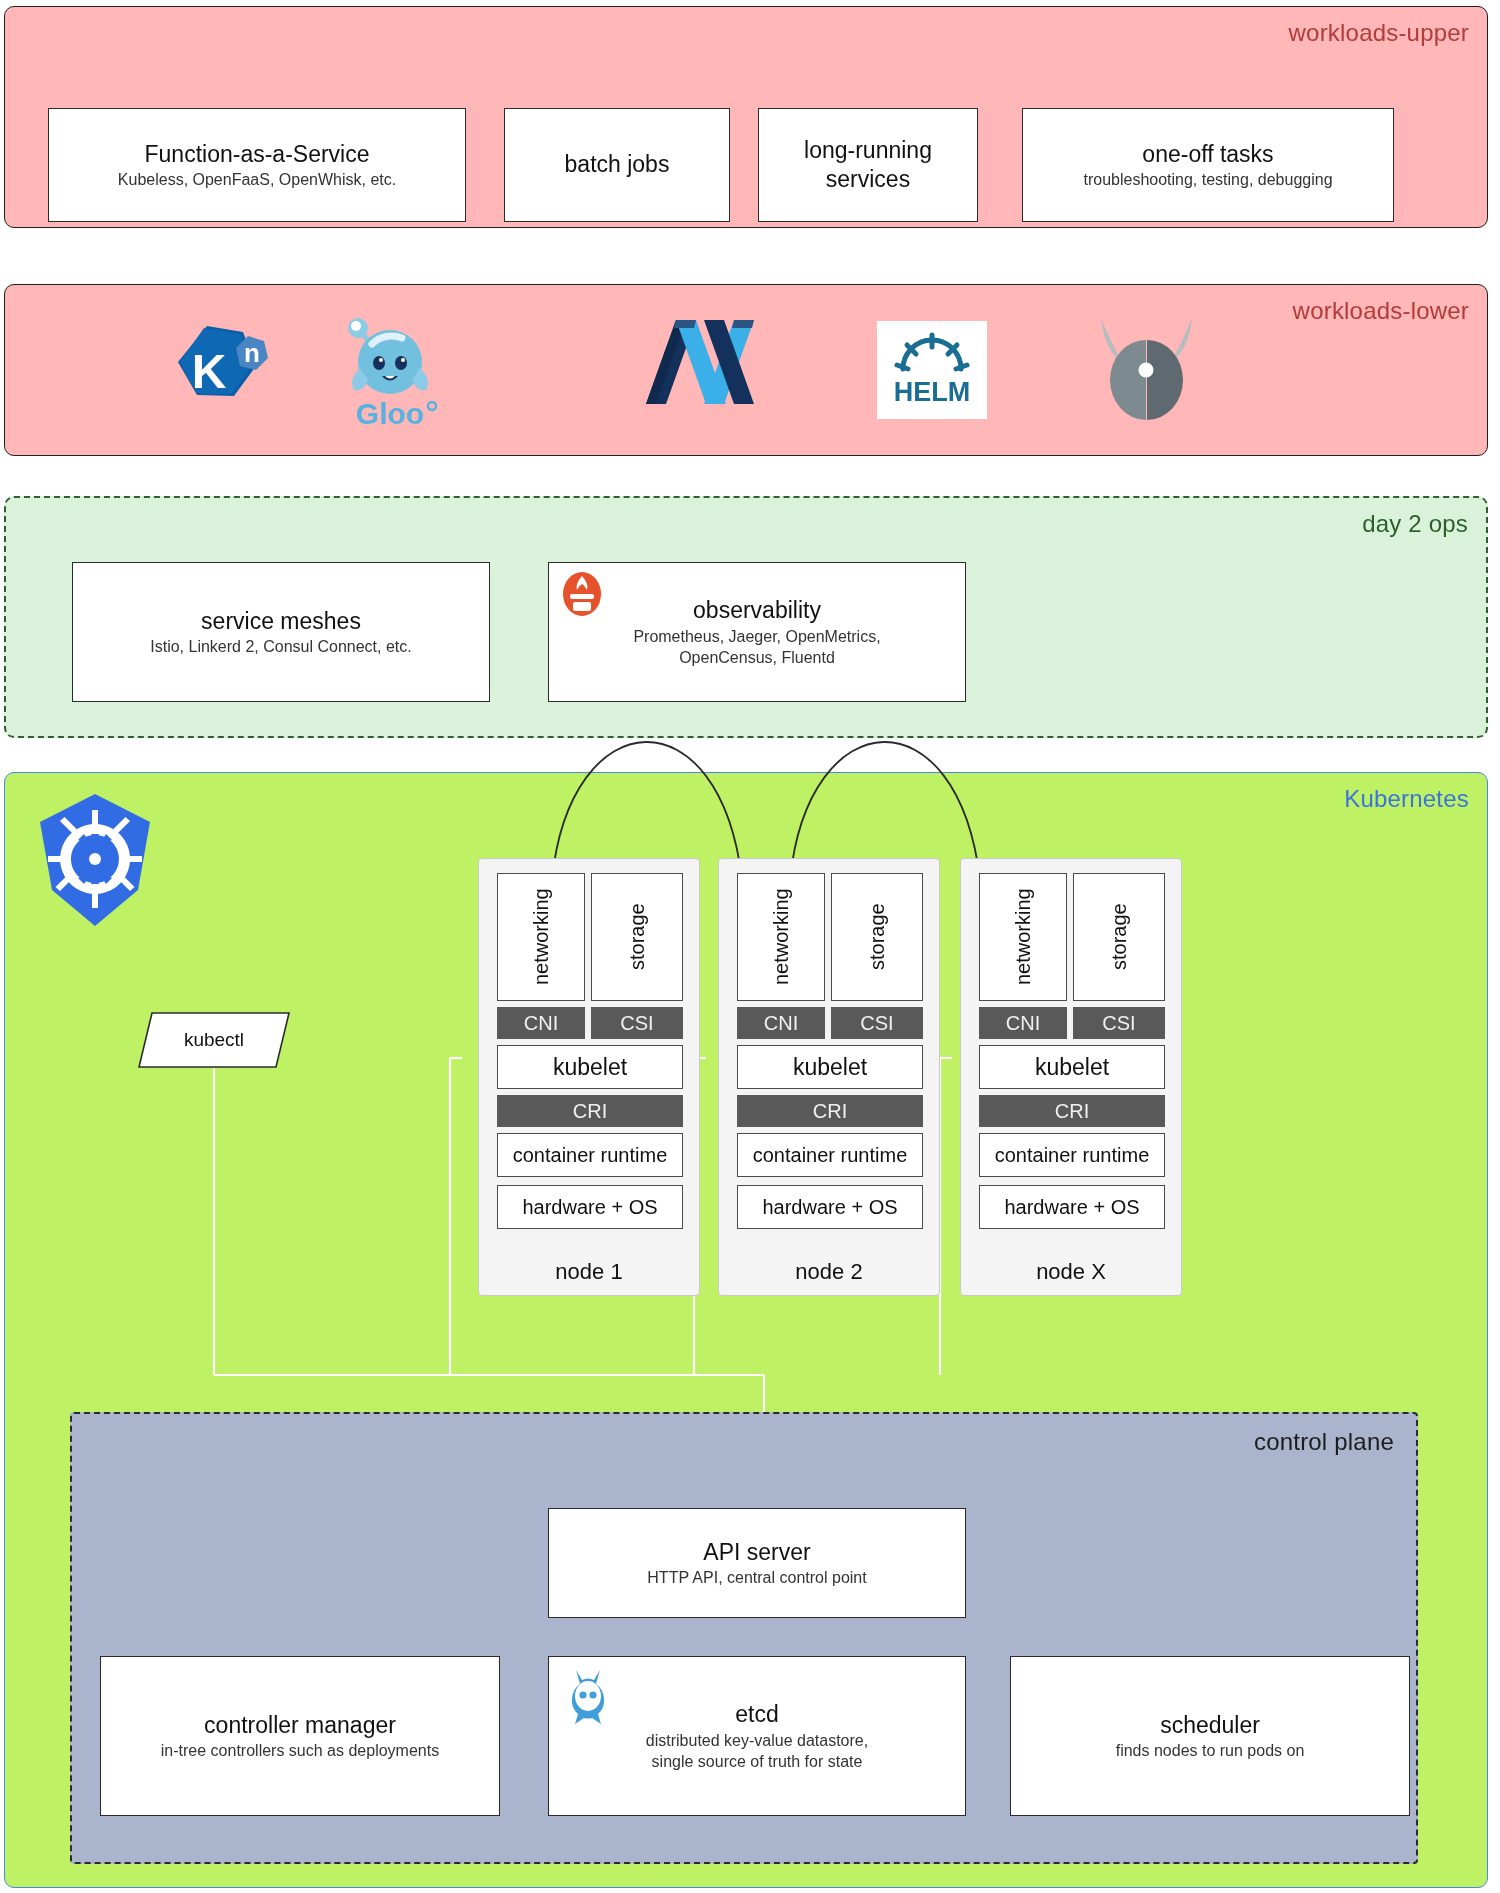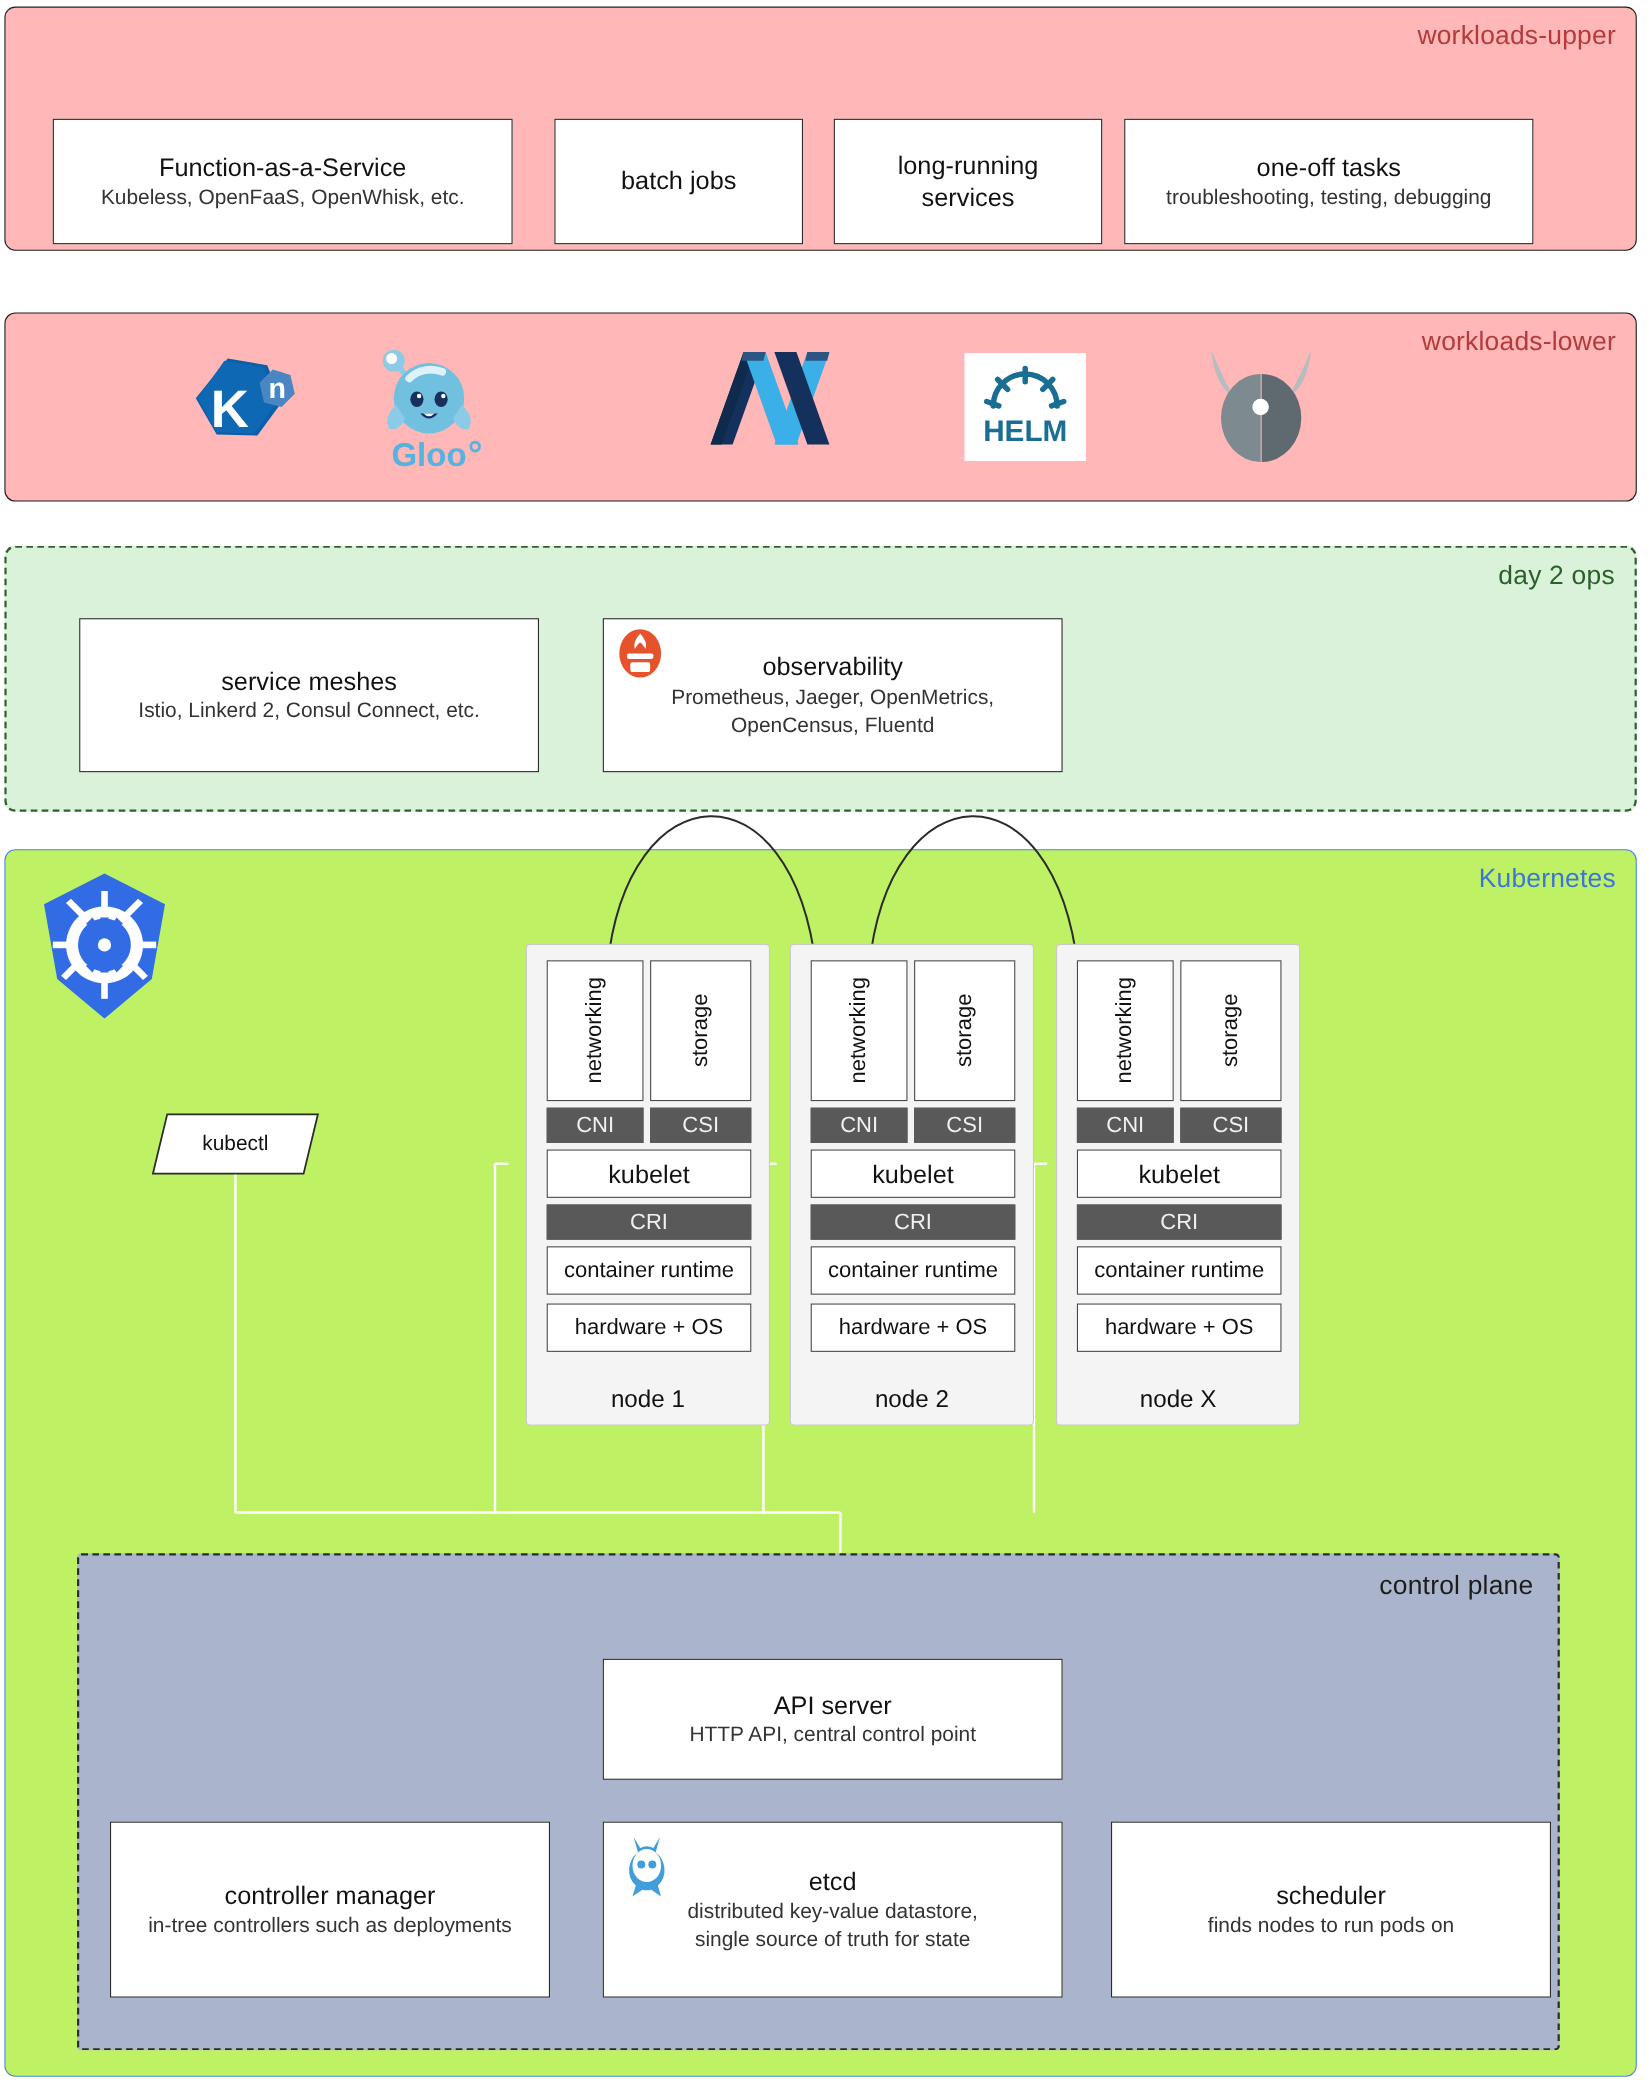--- a/index.html
+++ b/index.html
@@ -78,21 +78,21 @@
     justify-content: center;
     text-align: center;
     padding: 6px 10px;
   }
   .card .title {
     font-size: 23px;
     color: #111;
     line-height: 1.28;
   }
   .card .sub {
-    font-size: 19px;
+    font-size: 16px;
     color: #333;
     line-height: 1.32;
   }
 
   
   .node {
     position: absolute;
     box-sizing: border-box;
     background: #f4f4f4;
     border: 1.5px solid #c9c9c9;
@@ -164,21 +164,21 @@
 
   <div class="card" style="left:48px; top:108px; width:418px; height:114px;">
     <div class="title">Function-as-a-Service</div>
     <div class="sub">Kubeless, OpenFaaS, OpenWhisk, etc.</div>
   </div>
 
   <div class="card" style="left:504px; top:108px; width:226px; height:114px;">
     <div class="title">batch jobs</div>
   </div>
 
-  <div class="card" style="left:758px; top:108px; width:244px; height:114px;">
+  <div class="card" style="left:758px; top:108px; width:220px; height:114px;">
     <div class="title">long-running</div>
     <div class="title">services</div>
   </div>
 
   <div class="card" style="left:1022px; top:108px; width:372px; height:114px;">
     <div class="title">one-off tasks</div>
     <div class="sub">troubleshooting, testing, debugging</div>
   </div>
 
   <div class="band pink" style="left:4px; top:284px; width:1484px; height:172px;padding-left:44px;">

